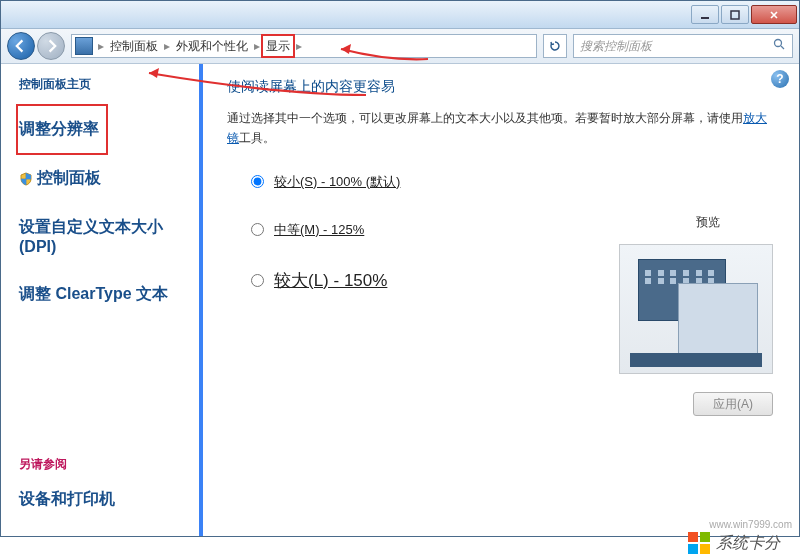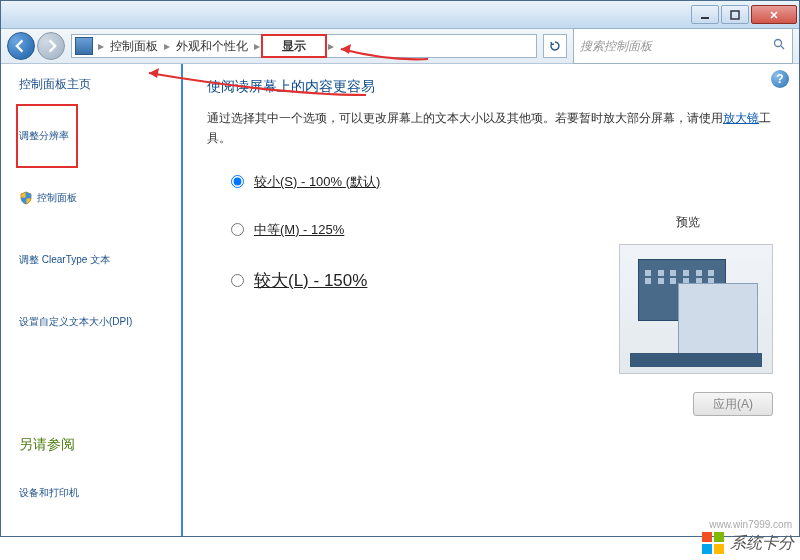--- a/index.html
+++ b/index.html
@@ -15,33 +15,33 @@
 
 .navbar { height: 35px; background: linear-gradient(to bottom, #f2f6fa, #e3ecf5); border-bottom: 1px solid #b6c7d8; display: flex; align-items: center; padding: 0 6px; gap: 6px; }
 .navbtns { display: flex; gap: 2px; }
 .navcircle { width: 28px; height: 28px; border-radius: 50%; background: radial-gradient(circle at 30% 30%, #6ba7e2, #1a5fa6); border: 1px solid #2a5a8a; display: flex; justify-content: center; align-items: center; }
 .navcircle.disabled { background: radial-gradient(circle at 30% 30%, #d0dae5, #a0b0c2); border-color: #8a9aaa; }
 .navcircle svg { width: 14px; height: 14px; fill: #fff; }
 .crumbbar { flex: 1; height: 24px; background: #fff; border: 1px solid #9db3c8; display: flex; align-items: center; font-size: 12px; color: #333; }
 .crumbbar .ic { width: 18px; height: 18px; margin: 0 3px; background: linear-gradient(to bottom, #6aa0d8, #3a70a8); border: 1px solid #2a5a8a; }
 .crumb { padding: 12px 4px; height: 100%; display: flex; align-items: center; }
 .crumb.sep { color: #888; padding: 0 2px; }
-.crumb.hl { outline: 2px solid #e03030; outline-offset: -1px; padding: 0 20px; font-weight: bold; }
+.crumb.hl { outline: 2px solid #e03030; outline-offset: -1px; padding: 0 4px; }
 .refbtn { width: 24px; height: 24px; background: #fff; border: 1px solid #9db3c8; display: flex; justify-content: center; align-items: center; }
-.searchbar { width: 220px; height: 36px; background: #fff; border: 1px solid #9db3c8; display: flex; align-items: center; padding: 0 6px; color: #999; font-size: 12px; font-style: italic; }
+.searchbar { width: 220px; height: 24px; background: #fff; border: 1px solid #9db3c8; display: flex; align-items: center; padding: 0 6px; color: #999; font-size: 12px; font-style: italic; }
 .searchbar .mag { margin-left: auto; }
 
 .content { flex: 1; display: flex; background: #fff; position: relative; }
-.sidebar { width: 182px; border-right: 2px solid #3b82f6; padding: 12px 0 12px 18px; background: #fff; display: flex; flex-direction: column; }
+.sidebar { width: 202px; border-right: 4px solid #3b82f6; padding: 12px 0 12px 18px; background: #fff; display: flex; flex-direction: column; font-weight: bold; }
 .sidebar .hometitle { font-size: 12px; color: #1a4f8a; margin-bottom: 12px; }
-.sidebar .item { font-size: 10px; color: #1a4f8a; padding: 24px 0; display: flex; align-items: flex-start; gap: 4px; cursor: pointer; }
+.sidebar .item { font-size: 16px; color: #1a4f8a; padding: 14px 0; display: flex; align-items: center; gap: 4px; cursor: pointer; }
 .sidebar .item.hl { outline: 2px solid #e03030; outline-offset: -1px; padding-left: 2px; padding-right: 8px; margin-left: -2px; width: fit-content; }
 .sidebar .shield { width: 14px; height: 14px; }
 .sidebar .spacer { flex: 1; }
-.sidebar .seealso { font-size: 14px; color: #4d7c0f; margin-bottom: 8px; }
+.sidebar .seealso { font-size: 12px; color: #be185d; margin-bottom: 2px; }
 
 .main { flex: 1; padding: 14px 24px; position: relative; }
 .helpicon { position: absolute; top: 6px; right: 10px; width: 18px; height: 18px; border-radius: 50%; background: radial-gradient(circle at 30% 30%, #8ac0f0, #2a70b0); color: #fff; font-size: 12px; font-weight: bold; display: flex; justify-content: center; align-items: center; }
 .main h1 { font-size: 14px; font-weight: normal; color: #0a4a8a; margin-bottom: 12px; }
 .main .desc { font-size: 12px; color: #333; line-height: 1.7; margin-bottom: 24px; }
 .main .desc a { color: #0a5ab0; text-decoration: underline; }
 .options { margin-left: 24px; }
 .optrow { display: flex; align-items: center; font-size: 13px; color: #222; margin-bottom: 30px; text-decoration: underline; }
 .optrow input { margin-right: 10px; }
 .optrow.big .lbl { font-size: 17px; }
@@ -51,21 +51,21 @@
 .previewbox .w1 .dots { display: grid; grid-template-columns: repeat(6,1fr); gap: 2px; padding: 10px 6px 0; }
 .previewbox .w1 .dots i { width: 6px; height: 6px; background: #b0c5da; }
 .previewbox .w2 { position: absolute; top: 38px; left: 58px; width: 80px; height: 72px; background: #cfdbe8; border: 1px solid #8aa0b6; }
 .previewbox .task { position: absolute; bottom: 6px; left: 10px; right: 10px; height: 14px; background: #3a5a7a; }
 .applybtn { position: absolute; right: 26px; bottom: 120px; width: 80px; height: 24px; font-size: 12px; background: linear-gradient(to bottom,#f6f6f6,#e2e2e2); border: 1px solid #b0b0b0; border-radius: 3px; color: #888; }
 
 .arrow { position: absolute; pointer-events: none; }
 .arrow.a1 { left: 140px; top: 66px; width: 230px; height: 30px; }
 .arrow.a2 { left: 332px; top: 42px; width: 100px; height: 20px; }
 
-.watermark { position: absolute; right: 6px; bottom: 6px; display: flex; align-items: center; gap: 6px; font-size: 16px; color: #555; font-style: italic; }
+.watermark { position: absolute; right: 20px; bottom: 6px; display: flex; align-items: center; gap: 6px; font-size: 16px; color: #555; font-style: italic; }
 .wmgrid { display: grid; grid-template-columns: repeat(2,10px); grid-template-rows: repeat(2,10px); gap: 2px; }
 .wmgrid i:nth-child(1){background:#f25022;} .wmgrid i:nth-child(2){background:#7fba00;} .wmgrid i:nth-child(3){background:#00a4ef;} .wmgrid i:nth-child(4){background:#ffb900;}
 .wmurl { position: absolute; right: 8px; bottom: 30px; font-size: 10px; color: #aaa; }
 </style>
 </head>
 <body>
 
 <div class="window">
 
   <div class="titlebar">
@@ -133,22 +133,22 @@
       <div class="item">
         <svg class="shield" viewBox="0 0 14 14">
             <path d="M7 1 L12 3 V7 C12 10 9.5 12.5 7 13 C4.5 12.5 2 10 2 7 V3 Z" fill="#f0c040" stroke="#c09020"></path>
             <path d="M7 1 L7 13" stroke="#2a70c0" stroke-width="0.6"></path>
             <path d="M2 7 L12 7" stroke="#2a70c0" stroke-width="0.6"></path>
             <path d="M7 1 L12 3 V7 L7 7 Z" fill="#3a90e0"></path>
             <path d="M2 7 L7 7 V13 C4.5 12.5 2 10 2 7 Z" fill="#3a90e0"></path>
           </svg>
         <span>控制面板</span>
       </div>
+      <div class="item">设置自定义文本大小(DPI)</div>
       <div class="item">调整 ClearType 文本</div>
-      <div class="item">设置自定义文本大小(DPI)</div>
       <div class="spacer"></div>
       <div class="seealso">另请参阅</div>
       <div class="item">设备和打印机</div>
     </div>
 
     <div class="main">
       <div class="helpicon">?</div>
       <h1>使阅读屏幕上的内容更容易</h1>
       <p class="desc">
         <span>通过选择其中一个选项，可以更改屏幕上的文本大小以及其他项。若要暂时放大部分屏幕，请使用</span><a href="#">放大镜</a><span>工具。</span>

